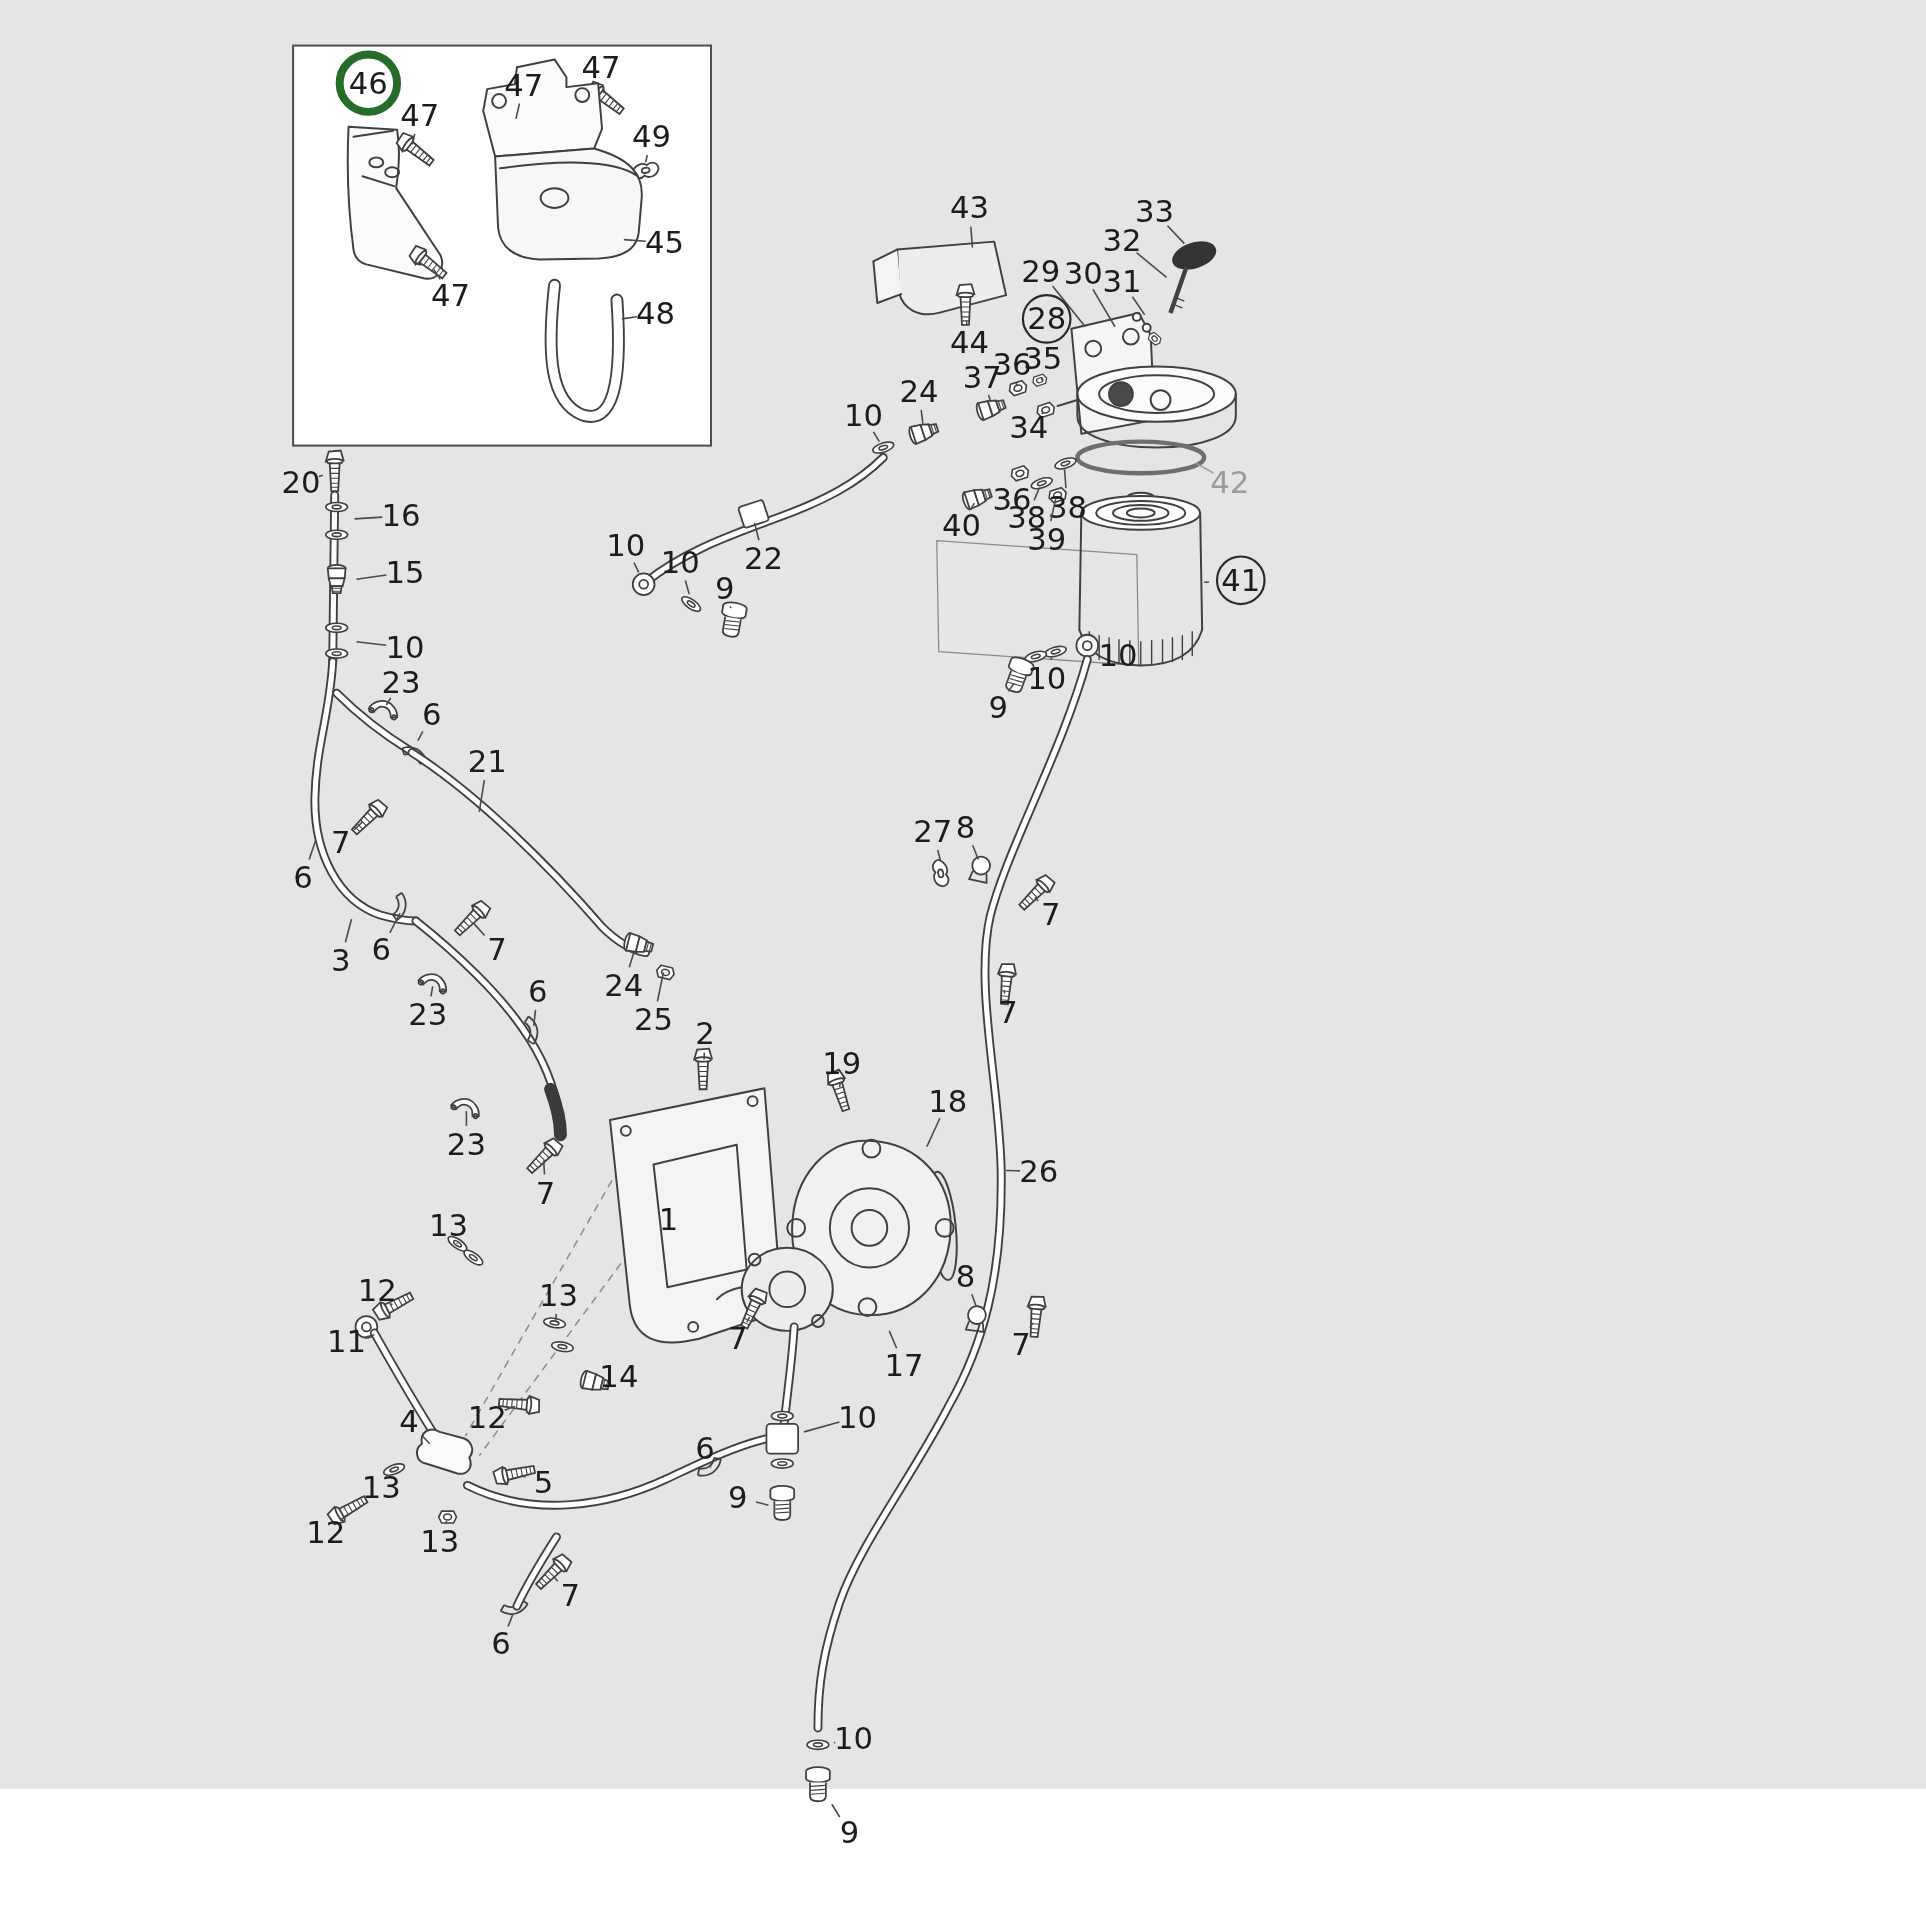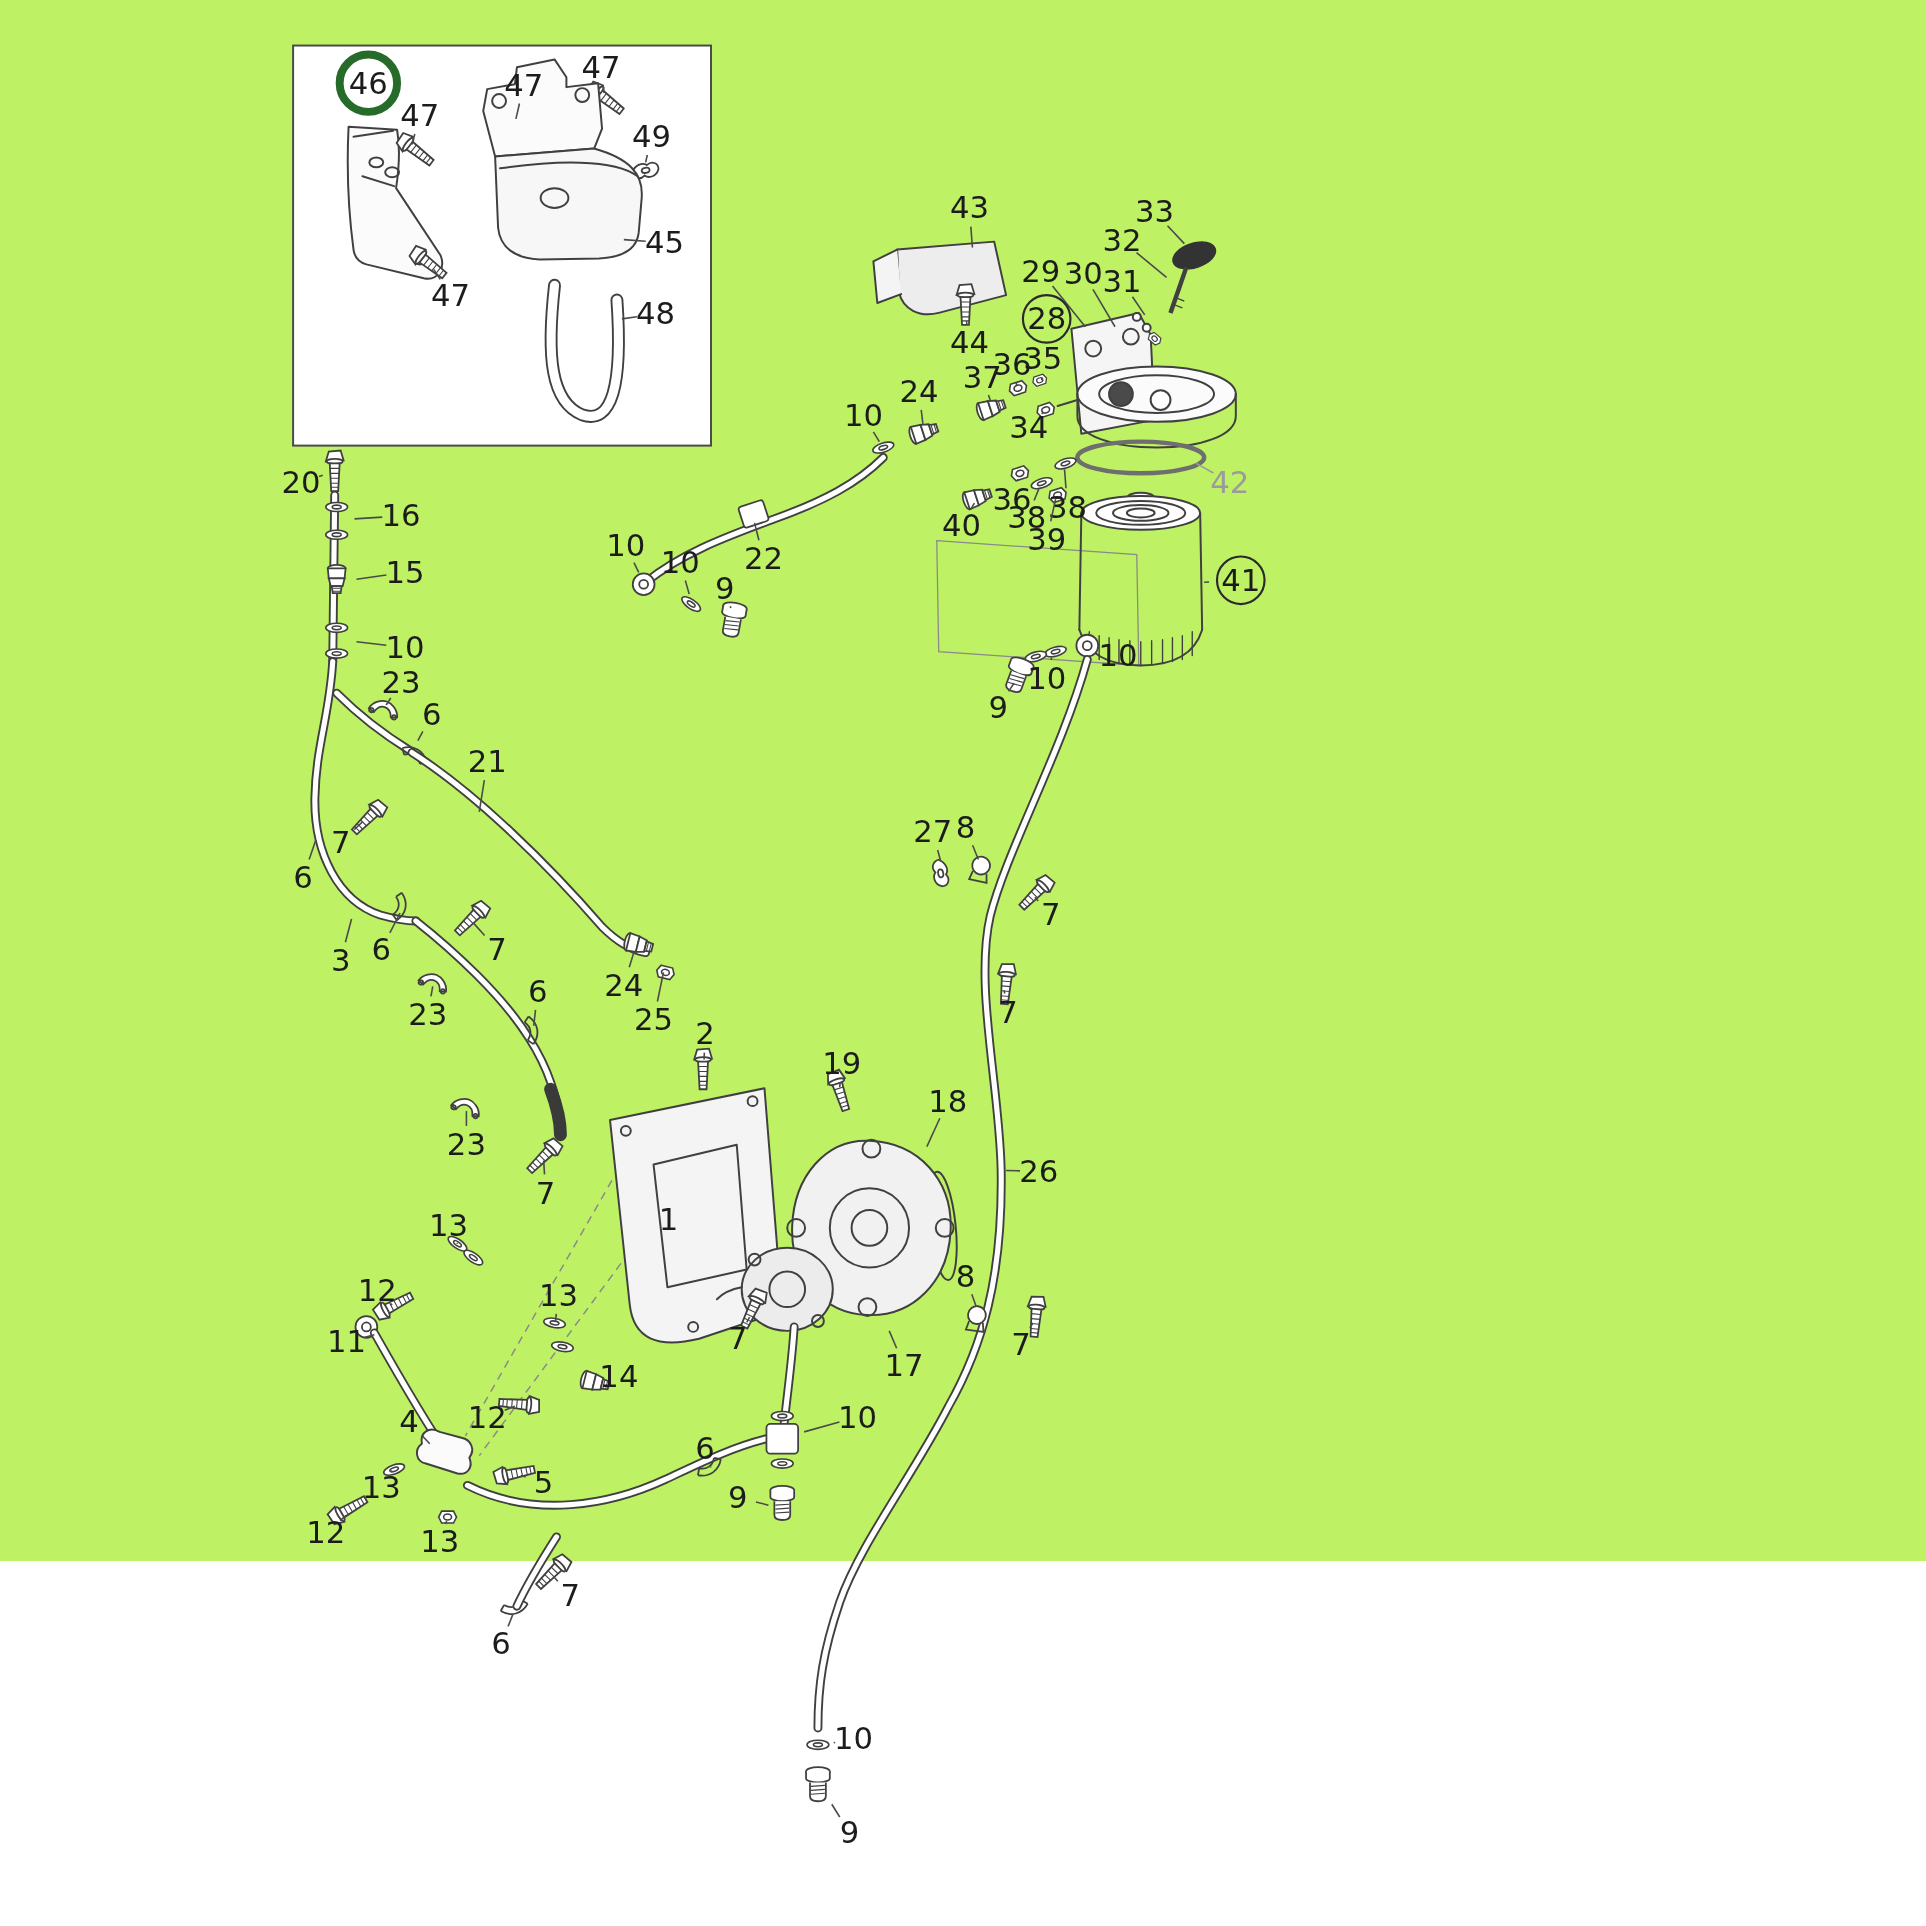--- a/index.html
+++ b/index.html
@@ -1,16 +1,16 @@
 <!DOCTYPE html>
 <html><head>
 <meta charset="utf-8">
 <style>
   html,body{margin:0;padding:0;background:#ffffff;width:1927px;height:1927px;overflow:hidden;}
-  .stage{position:relative;width:1927px;height:1561px;font-family:"DejaVu Sans",sans-serif;background:#bef264;}
+  .stage{position:relative;width:1927px;height:1789px;font-family:"DejaVu Sans",sans-serif;background:#e5e5e5;}
   .stage svg{position:absolute;left:0;top:0;width:1927px;height:1927px;}
   .lineart{stroke:#404040;stroke-width:2;fill:none;stroke-linejoin:round;stroke-linecap:round;}
   .tube{stroke:#404040;stroke-width:9;fill:none;stroke-linecap:round;}
   .tube.wide{stroke-width:13;}
   .tube-core{stroke:#ffffff;fill:none;stroke-linecap:round;}
   .thin{stroke:#8a8a8a;stroke-width:1.3;fill:none;}
   .dash{stroke:#8a8a8a;stroke-width:1.5;fill:none;stroke-dasharray:8 6;}
   .callout-text{font:31px "DejaVu Sans",sans-serif;cursor:default;}
 </style>
 </head>

